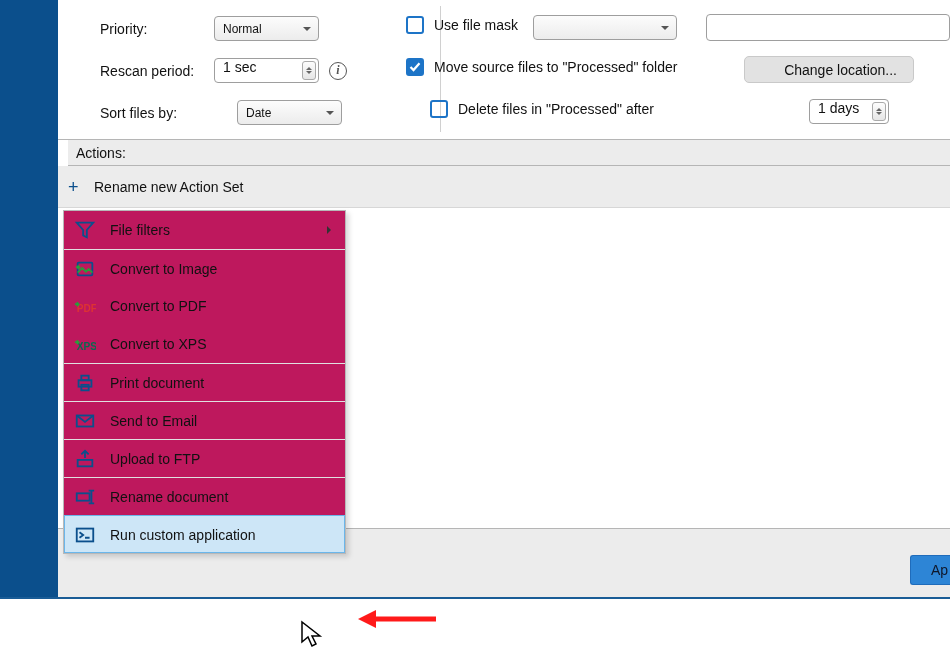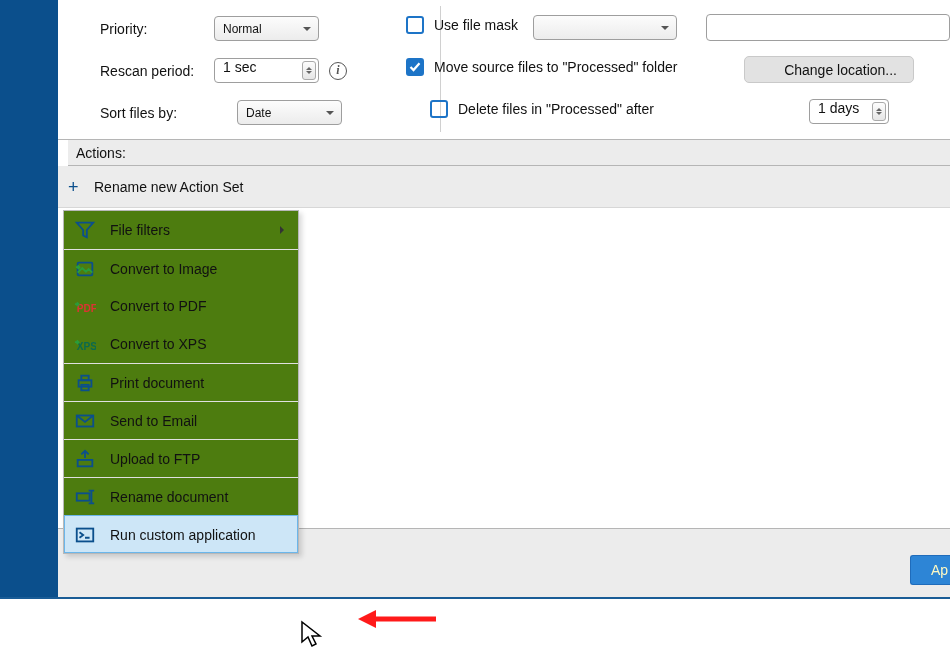--- a/index.html
+++ b/index.html
@@ -154,31 +154,31 @@
     background: #1a5c96;
   }
   .apply-btn {
     position: absolute;
     right: 0; top: 555px;
     height: 30px; width: 40px;
     background: #2d85d6;
     border: 1px solid #1f6cbb;
     border-right: none;
     border-radius: 3px 0 0 3px;
-    color: #fef9c3;
+    color: #0f172a;
     display: flex; align-items: center; justify-content: flex-end;
     padding-right: 2px; overflow: hidden;
   }
 
   
   .menu {
     position: absolute;
     left: 63px; top: 210px;
-    width: 236px;
-    background: #4d7c0f;
+    width: 283px;
+    background: #be185d;
     border: 1px solid #b8b8b8;
     box-shadow: 3px 3px 5px rgba(0,0,0,.15);
   }
   .menu .item {
     height: 38px;
     display: flex; align-items: center;
     padding: 0 10px 0 8px;
     position: relative;
     gap: 12px;
   }

